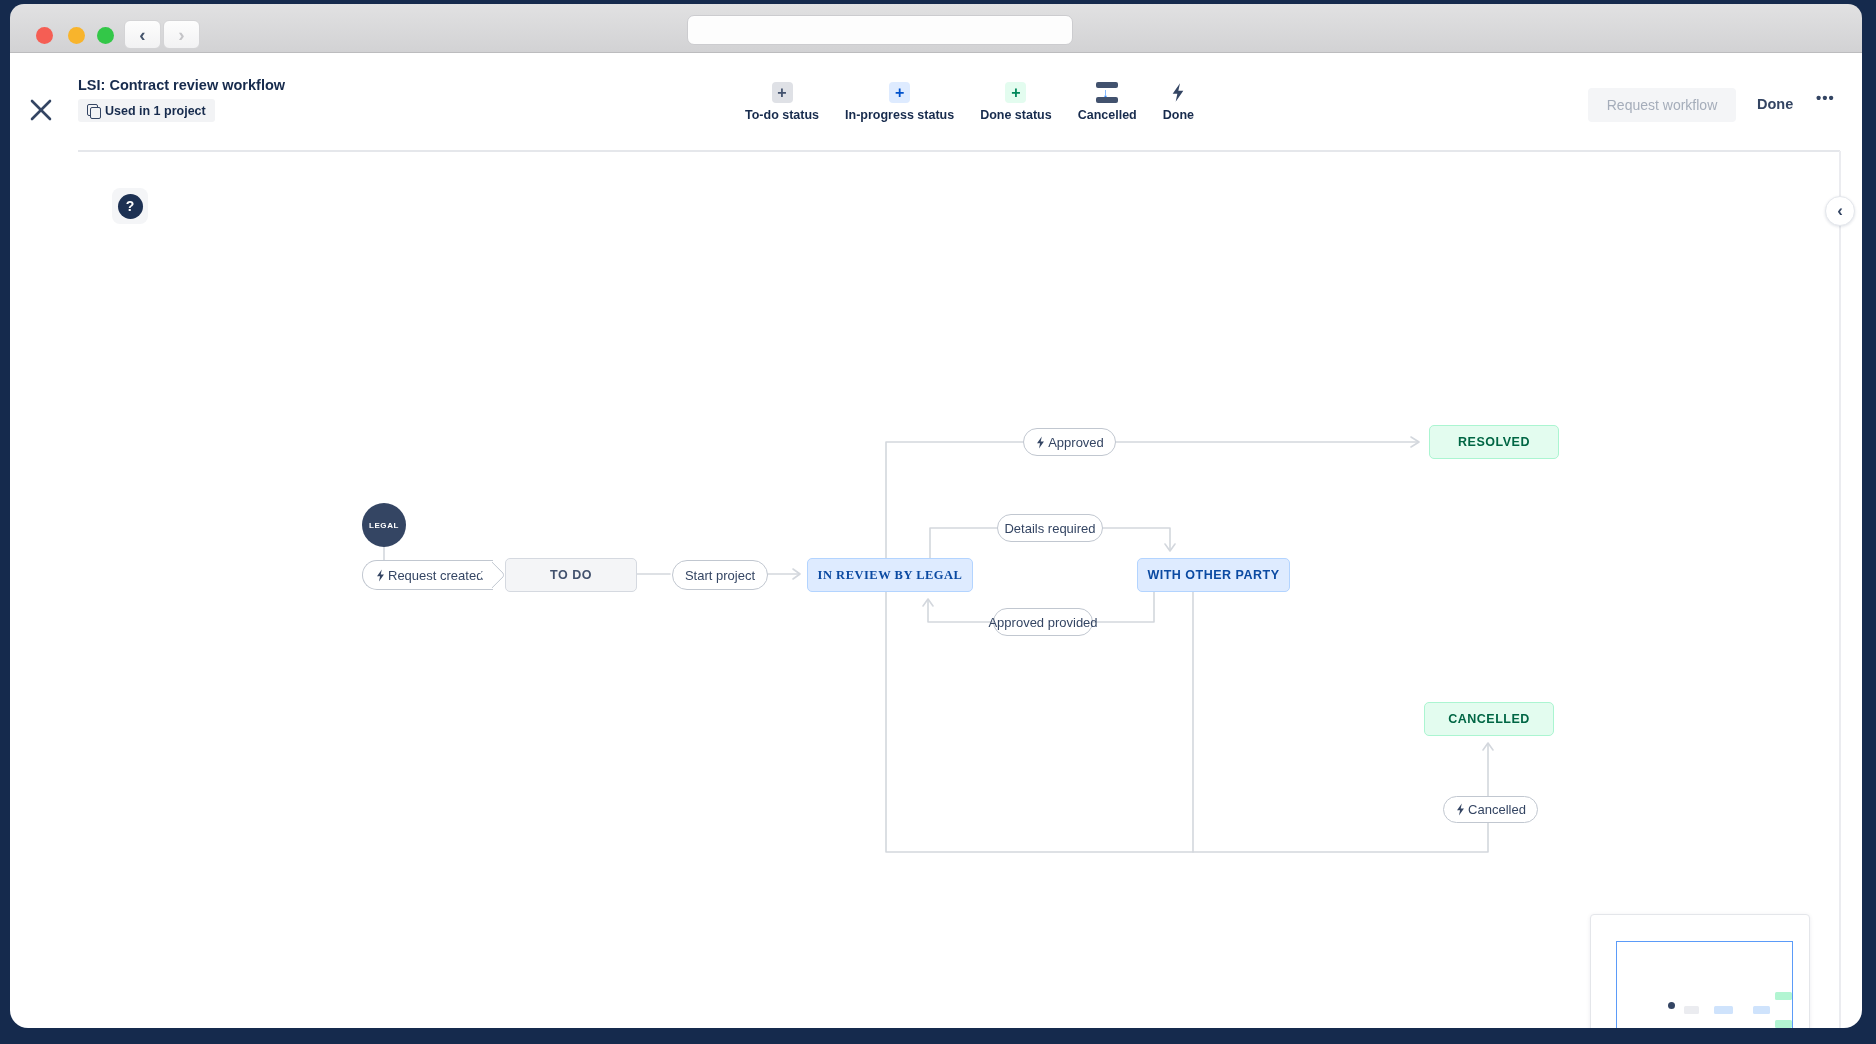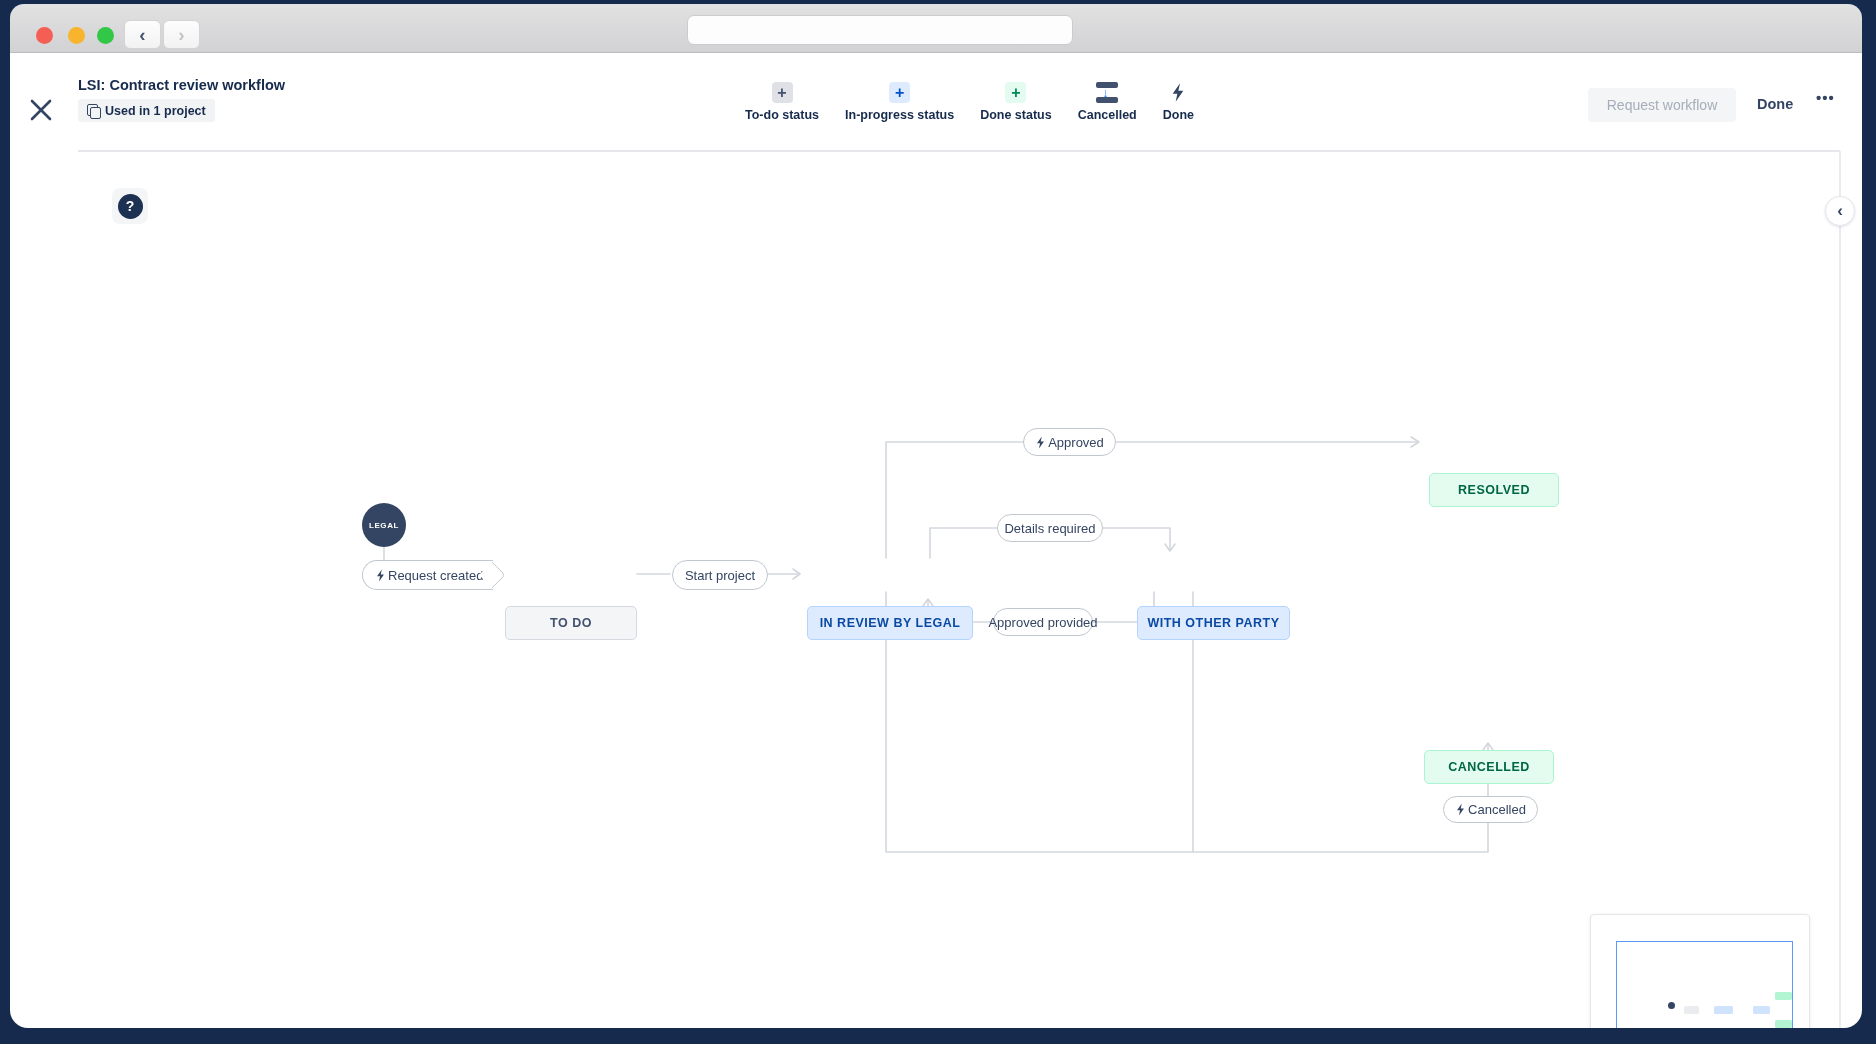--- a/index.html
+++ b/index.html
@@ -76,26 +76,26 @@
 
   
   svg.wires { position:absolute; left:0; top:0; width:1852px; height:975px; pointer-events:none; }
   svg.wires path { fill:none; stroke:#d3d7dd; stroke-width:1.6; stroke-linejoin:round; stroke-linecap:round; }
 
   
   .start-circle { position:absolute; left:352px; top:450px; width:44px; height:44px; border-radius:50%;
     background:#344563; color:#fff; display:flex; align-items:center; justify-content:center;
     font-size:8px; font-weight:700; letter-spacing:.6px; cursor:pointer; }
   .status { position:absolute; height:34px; border-radius:5px; display:flex; align-items:center;
-    justify-content:center; font-size:12.5px; font-weight:700; letter-spacing:.5px; cursor:pointer;margin-top:48px; }
+    justify-content:center; font-size:12.5px; font-weight:700; letter-spacing:.5px; cursor:pointer; }
   .st-todo { background:#f4f5f7; border:1.5px solid #d5d9e0; color:#42526e; }
   .st-blue { background:#deebff; border:1.5px solid #b3d4ff; color:#0b4aa2; }
   .st-green{ background:#e3fcef; border:1.5px solid #abf5d1; color:#006644; }
   .pos-todo      { left:495px;  top:505px; width:132px; }
-  .pos-inreview  { left:797px;  top:505px; width:166px; }
+  .pos-inreview  { left:797px;  top:505px; width:166px;font-family:Liberation Serif, serif; }
   .pos-withother { left:1127px; top:505px; width:153px; }
   .pos-resolved  { left:1419px; top:372px; width:130px; }
   .pos-cancelled { left:1414px; top:649px; width:130px; }
 
   .tpill { position:absolute; height:28px; background:#fff; border:1.5px solid #c1c7d0; border-radius:15px;
     display:flex; align-items:center; justify-content:center; gap:2px; font-size:13px; color:#344563;
     cursor:pointer; white-space:nowrap; }
   .tpill .bolt svg { width:11px; height:13px; }
   .pos-reqcreated { left:352px; top:507px; width:131px; height:30px; border-radius:15px 0 0 15px; border-right:none; justify-content:flex-start; padding-left:12px; }
   .req-tip { position:absolute; right:-9px; top:50%; width:19px; height:19px; background:#fff;

